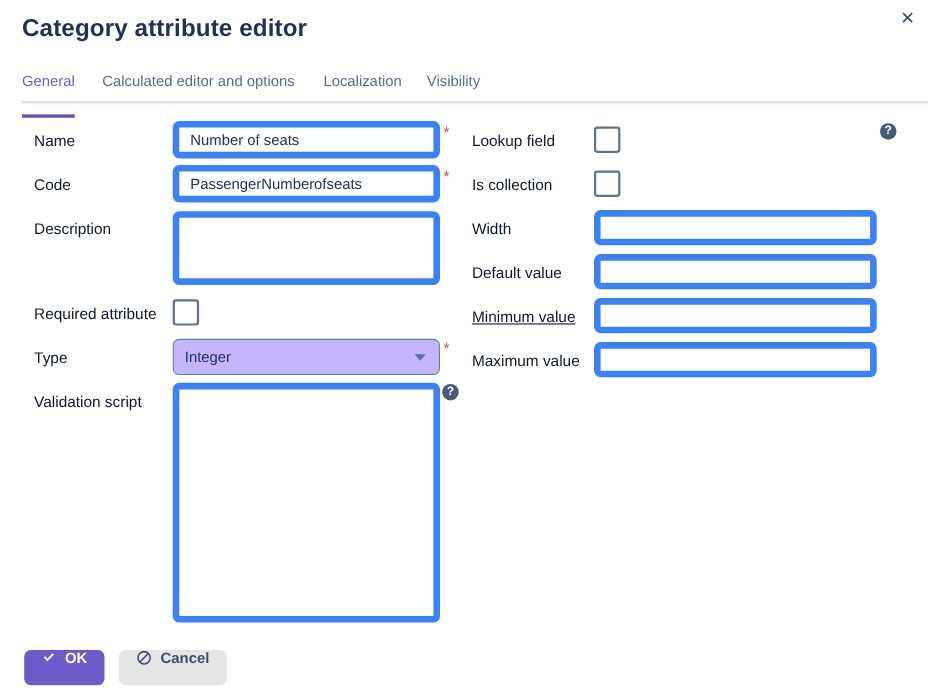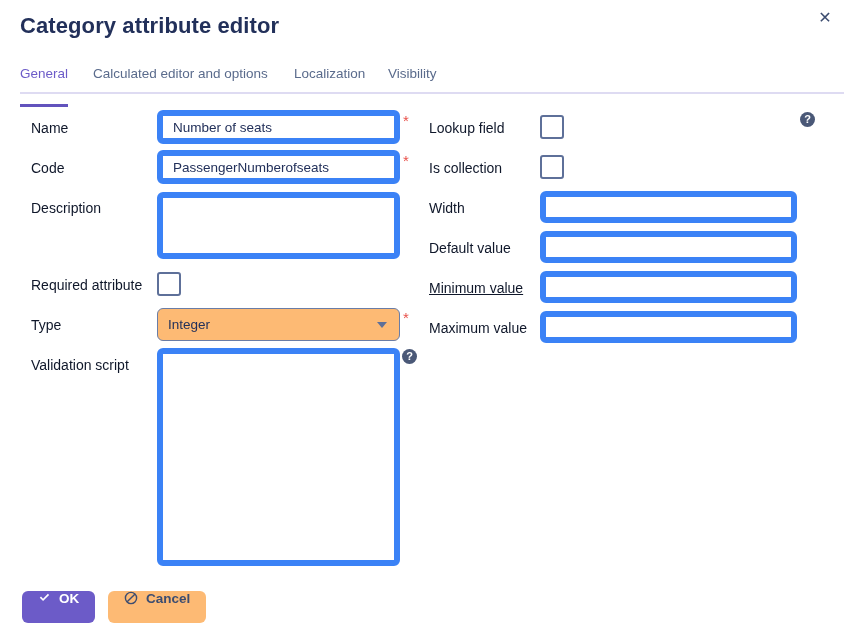--- a/index.html
+++ b/index.html
@@ -123,21 +123,21 @@
     background: #ffffff;
     cursor: pointer;
   }
 
   
   .select-wrap {
     position: absolute;
     box-sizing: border-box;
     border: 1px solid #6a7da6;
     border-radius: 6px;
-    background: #fdba74;
+    background: #c4b5fd;
     display: flex;
     align-items: center;
     cursor: pointer;
   }
   .select-value {
     font-size: 13.5px;
     color: #22305a;
     padding-left: 10px;
     flex: 1;
   }
@@ -180,21 +180,21 @@
     font-family: "Liberation Sans", sans-serif;
     font-size: 13.5px;
     font-weight: bold;
     cursor: pointer;
   }
   .btn-ok {
     background: #6c5bc8;
     color: #ffffff;
   }
   .btn-cancel {
-    background: #fdba74;
+    background: #e5e5e5;
     color: #3d4d70;
   }
   .btn-icon {
     display: inline-flex;
     align-items: center;
     justify-content: center;
     line-height: 1;
   }
 </style>
 </head>

